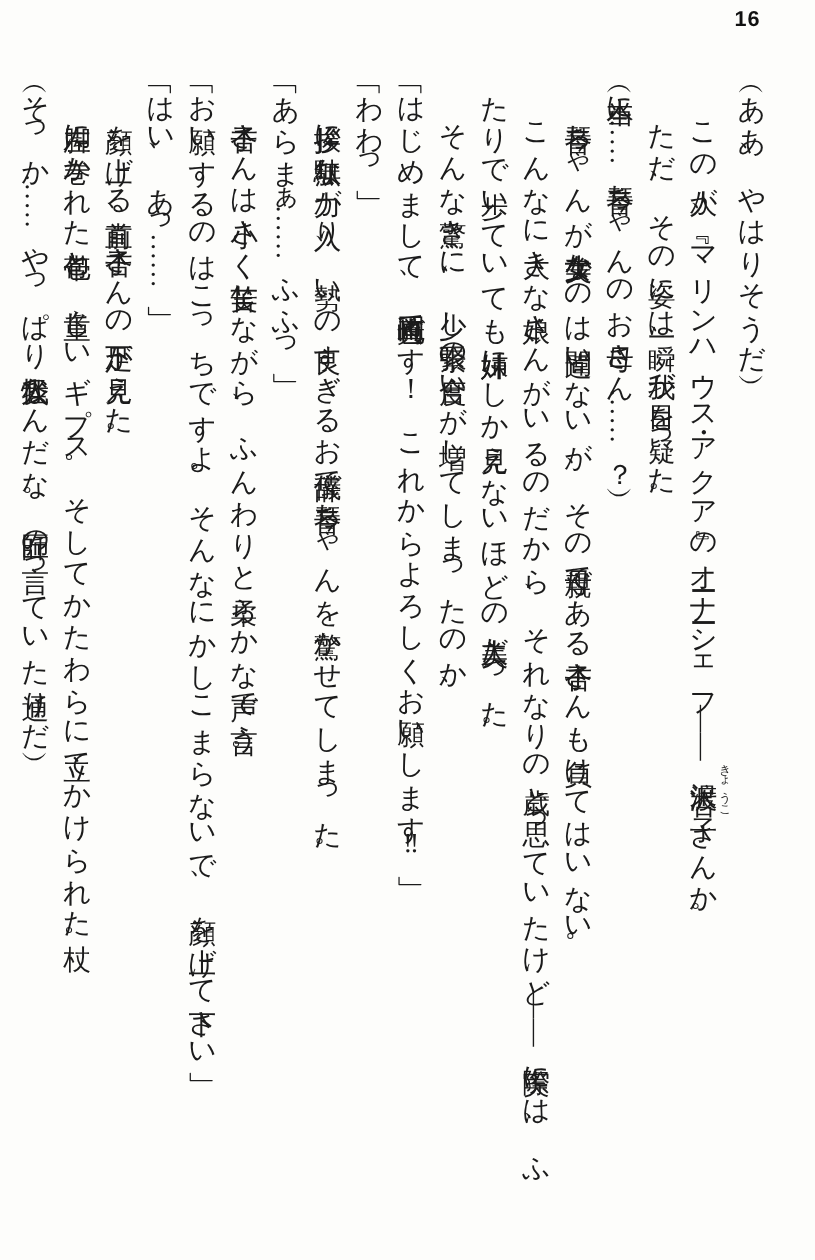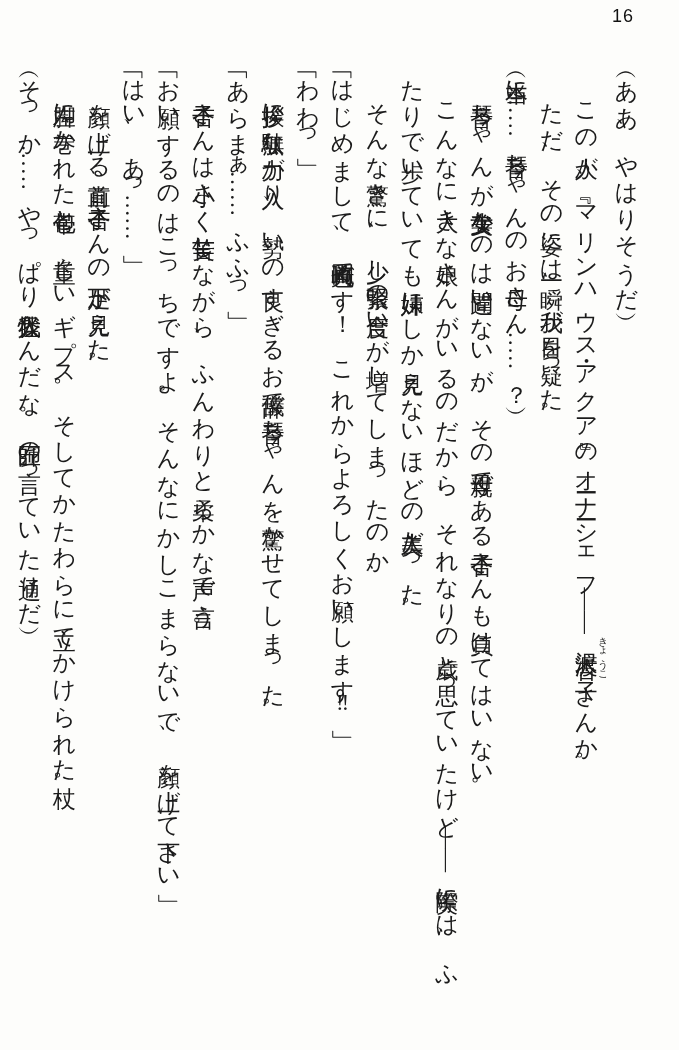--- a/index.html
+++ b/index.html
@@ -20,21 +20,21 @@
     inset: 0;
   }
   .page-number {
     position: absolute;
     top: 6px;
     left: 600px;
     width: 46px;
     text-align: center;
     font-family: "Liberation Sans", "DejaVu Sans", sans-serif;
     font-size: 18px;
-    font-weight: 400;
+    font-weight: 700;
     color: #111;
     letter-spacing: 1px;
   }
   .text-area {
     position: absolute;
     top: 64px;
     right: 36px;
     height: 946px;
     writing-mode: vertical-rl;
     text-orientation: mixed;

